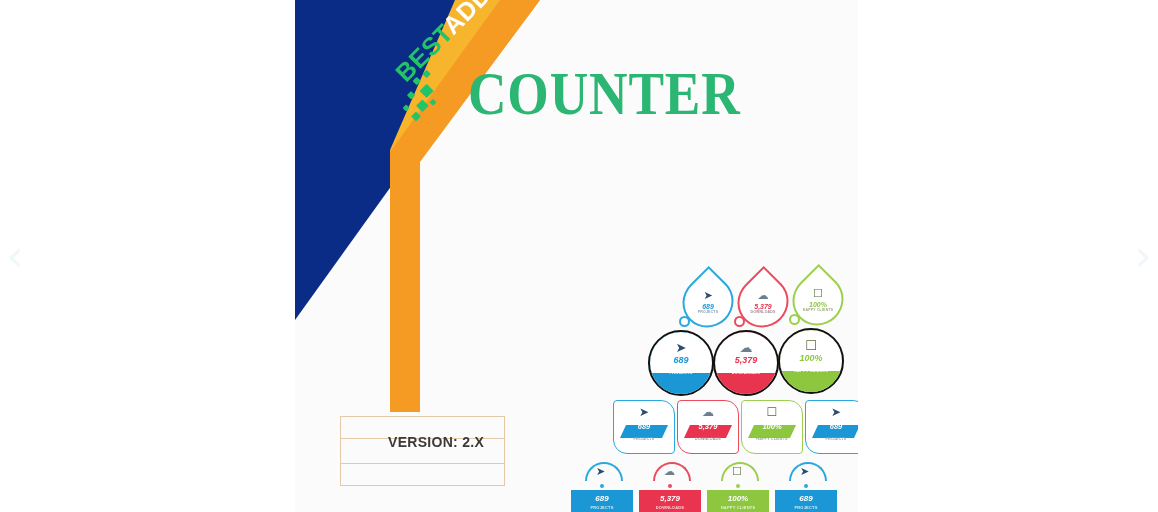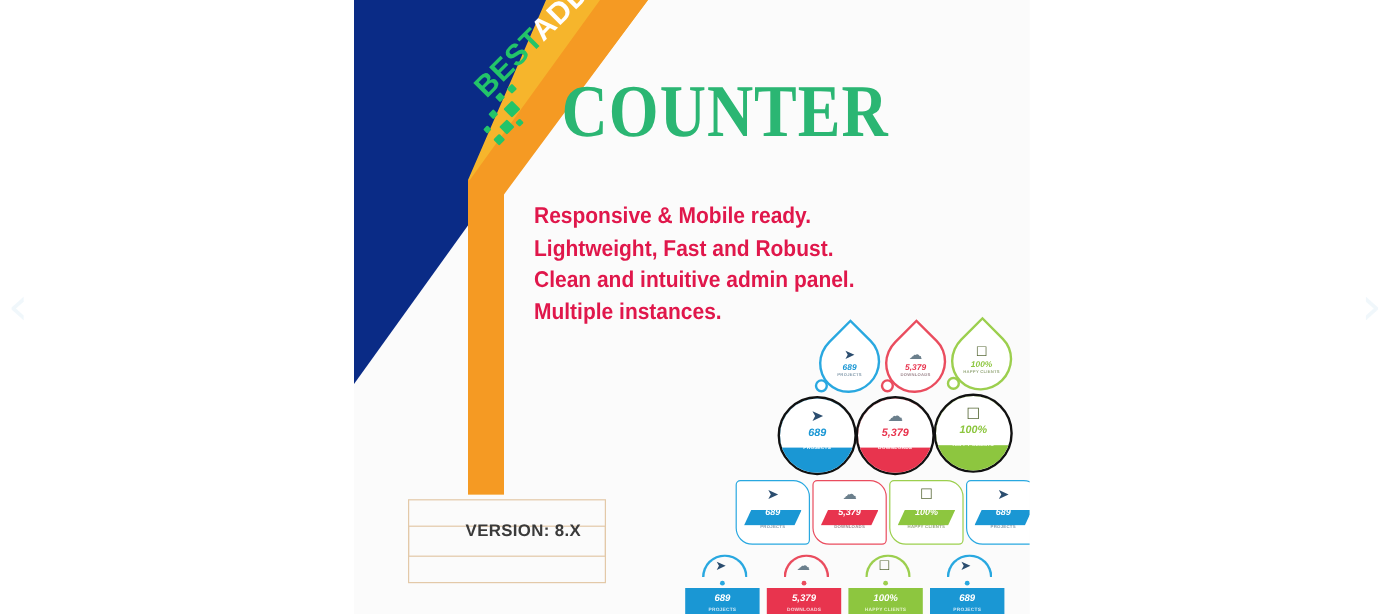--- a/index.html
+++ b/index.html
@@ -178,30 +178,24 @@
         <i style="left:12px;top:8px;width:6px;height:6px;"></i>
         <i style="left:24px;top:14px;width:10px;height:10px;"></i>
         <i style="left:26px;top:2px;width:6px;height:6px;"></i>
         <i style="left:38px;top:4px;width:6px;height:6px;"></i>
         <i style="left:23px;top:29px;width:5px;height:5px;"></i>
       </div>
     </div>
 
     <div class="title">COUNTER</div>
 
-    <div class="features">
-      <div>Responsive &amp; Mobile ready.</div>
-      <div>Lightweight, Fast and Robust.</div>
-      <div>Clean and intuitive admin panel.</div>
-      <div>Multiple instances.</div>
-    </div>
 
     <div class="ver-box"></div>
     <div class="ver-box2"></div>
-    <div class="ver-text">VERSION: 8.X</div>
+    <div class="ver-text">VERSION: 2.X</div>
 
     <div class="counters">
 
       <div>
         <div class="leaf" style="left:388px;top:276px;border-color:#29a8e0;">
           <div class="leaf-in">
             <span class="ico" style="font-size:11px;color:#2b4d6f;">➤</span>
             <span class="num" style="font-size:7px;color:#1a97d4;margin-top:2px;">689</span>
             <span class="lbl" style="font-size:3.5px;color:#8aa0b0;">PROJECTS</span>
           </div>

